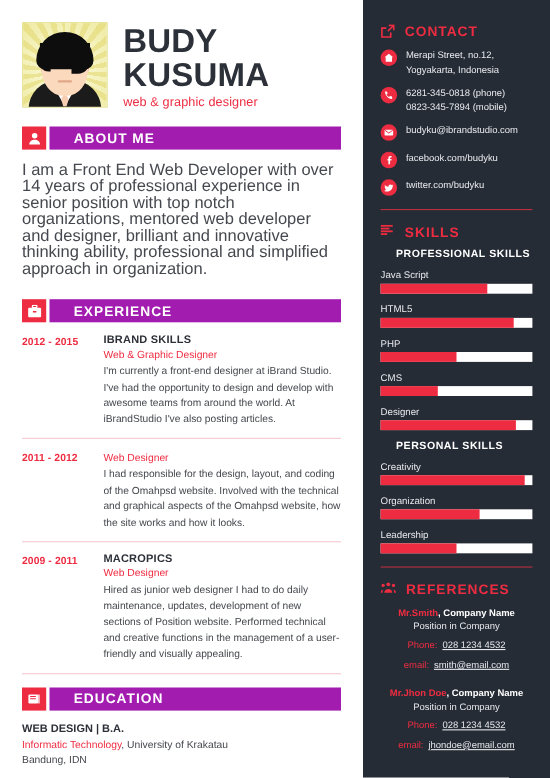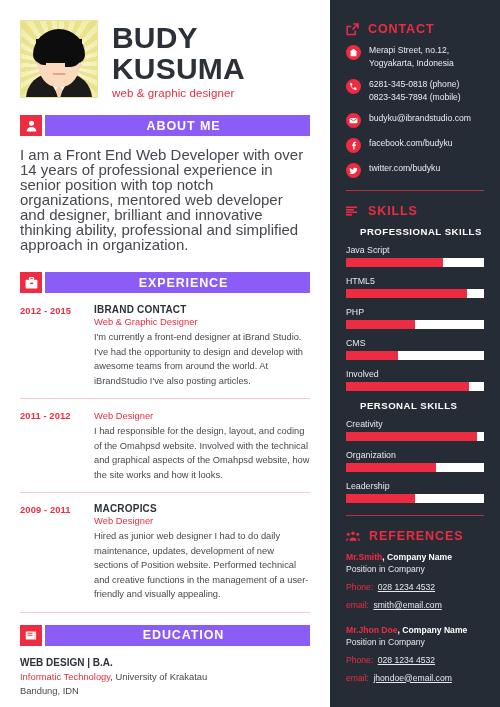--- a/index.html
+++ b/index.html
@@ -48,21 +48,21 @@
   .av-mouth { position:absolute; left:50%; top:52px; transform:translateX(-50%);
     width:13px; height:2px; background:#e0a888; border-radius:2px; }
 
   .name-block { padding-top: 2px; }
   .fname, .lname { font-size: 30px; line-height: 31px; font-weight: 700; color:#2c3038; letter-spacing: .2px; }
   .tagline { font-size: 11.5px; color:#ed2b40; margin-top: 3px; letter-spacing: .1px; }
 
   
   .sec-head { display:flex; align-items:stretch; gap: 3px; margin-bottom: 11px; }
   .sec-icon { width: 22px; height: 21px; background:#ee2c41; display:flex; align-items:center; justify-content:center; }
-  .sec-bar { flex:1; height:21px; background:#8b5cf6; display:flex; align-items:center; padding-left: 12px; justify-content: center; }
+  .sec-bar { flex:1; height:21px; background:#a21caf; display:flex; align-items:center; padding-left: 22px; }
   .sec-title { color:#fff; font-size: 12.5px; font-weight: 700; letter-spacing: .9px; }
 
   .about-text { font-size: 15px; line-height: 15px; color:#45484e; margin-bottom: 20px; }
 
   .exp-item { display:flex; gap: 10px; padding-bottom: 10px; }
   .exp-date { flex: 0 0 64px; font-size: 9.4px; font-weight:700; color:#ee2c41; padding-top:1px; letter-spacing:.1px;}
   .exp-body { flex:1; }
   .exp-org { font-size: 10px; font-weight:700; color:#2c3038; letter-spacing:.2px; }
   .exp-role { font-size: 9.4px; color:#ee2c41; margin-top:1px; }
   .exp-desc { font-size: 9.3px; line-height: 14.5px; color:#45484e; margin-top: 3px; }
@@ -70,37 +70,37 @@
 
   .edu-item { display:flex; gap:10px; padding-bottom: 10px; }
   .edu-date { flex: 0 0 64px; font-size: 9.4px; font-weight:700; color:#ee2c41; padding-top:1px; }
   .edu-deg { font-size: 10px; font-weight:700; color:#2c3038; }
   .edu-sub { font-size: 9.4px; color:#45484e; margin-top: 2px; line-height:14px; }
   .edu-sub .hl { color:#ee2c41; }
 
   
   .right { width: 170px; height:707px; background:#262c36; padding: 22px 16px 0 16px; color:#e7e9ec; }
 
-  .r-head { display:flex; align-items:center; gap: 9px; margin-bottom: 8px; }
+  .r-head { display:flex; gap: 9px; margin-bottom: 8px; }
   .r-title { color:#ee2c41; font-size: 12.5px; font-weight:700; letter-spacing: .9px; }
 
   .contact-row { display:flex; align-items:flex-start; gap: 8px; margin-bottom: 9px; }
   .c-badge { flex:0 0 15px; width:15px; height:15px; border-radius:50%; background:#ee2c41;
              display:flex; align-items:center; justify-content:center; margin-top:1px; }
   .c-text { font-size: 8.6px; line-height: 12.5px; color:#e9ebee; }
 
   .r-divider { height:1px; background:#b8303e; margin: 12px 0 13px 0; }
 
   .sub-head { font-size: 9.6px; font-weight: 700; color:#ffffff; letter-spacing:.5px; margin: 6px 0 8px 0; padding-left: 14px; }
   .skill { margin-bottom: 9px; }
   .skill-name { font-size: 8.8px; color:#e6e8eb; margin-bottom: 3px; }
   .bar-track { height: 9px; background:#ffffff; width: 100%; }
   .bar-fill { height: 9px; background:#ee2c41; }
 
-  .ref-block { margin-bottom: 12px; }
+  .ref-block { margin-bottom: 12px; text-align: center; }
   .ref-l1 { font-size: 8.6px; line-height: 12.4px; }
   .ref-name { color:#ee2c41; font-weight:700; }
   .ref-co { color:#ffffff; font-weight:700; }
   .ref-pos { font-size: 8.6px; color:#e6e8eb; line-height:12.4px; }
   .ref-lbl { color:#ee2c41; font-size: 8.6px; }
   .ref-val { color:#e6e8eb; font-size: 8.6px; text-decoration: underline; }
 
   svg { display:block; }
 </style>
 </head>
@@ -153,21 +153,21 @@
           </svg>
       </div>
       <div class="sec-bar">
         <span class="sec-title">EXPERIENCE</span>
       </div>
     </div>
 
     <div class="exp-item">
       <div class="exp-date">2012 - 2015</div>
       <div class="exp-body">
-        <div class="exp-org">IBRAND CONTACT</div>
+        <div class="exp-org">IBRAND SKILLS</div>
         <div class="exp-role">Web &amp; Graphic Designer</div>
         <div class="exp-desc">I'm currently a front-end designer at iBrand Studio. I've had the opportunity to design and develop with awesome teams from around the world. At iBrandStudio I've also posting articles.</div>
       </div>
     </div>
     <div class="divider"></div>
 
     <div class="exp-item">
       <div class="exp-date">2011 - 2012</div>
       <div class="exp-body">
         <div class="exp-role">Web Designer</div>
@@ -301,21 +301,21 @@
           <div class="bar-fill" style="width: 50%;"></div>
         </div>
     </div>
     <div class="skill">
       <div class="skill-name">CMS</div>
       <div class="bar-track">
           <div class="bar-fill" style="width: 38%;"></div>
         </div>
     </div>
     <div class="skill">
-      <div class="skill-name">Involved</div>
+      <div class="skill-name">Designer</div>
       <div class="bar-track">
           <div class="bar-fill" style="width: 89%;"></div>
         </div>
     </div>
 
     <div class="sub-head" style="">PERSONAL SKILLS</div>
 
     <div class="skill">
       <div class="skill-name">Creativity</div>
       <div class="bar-track">

